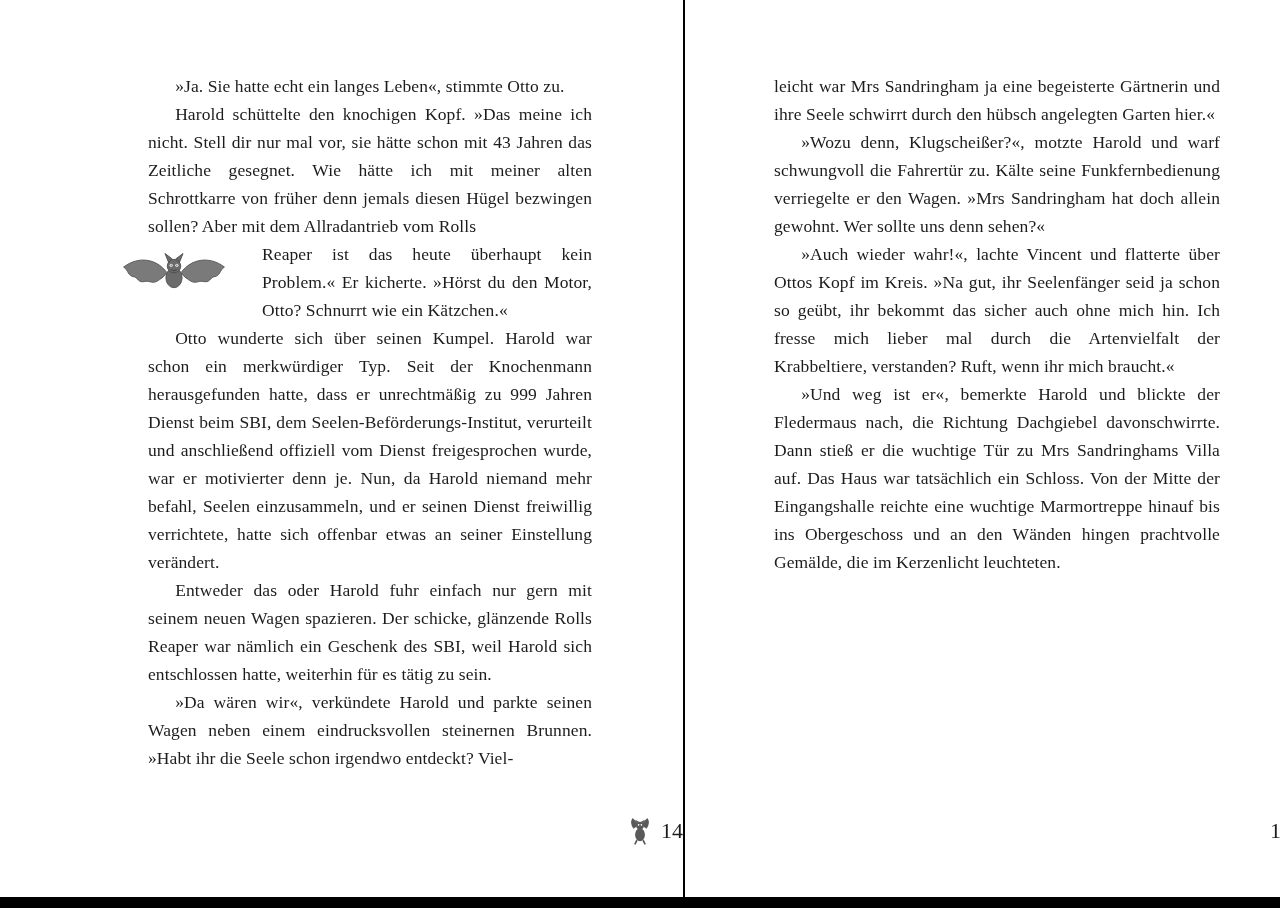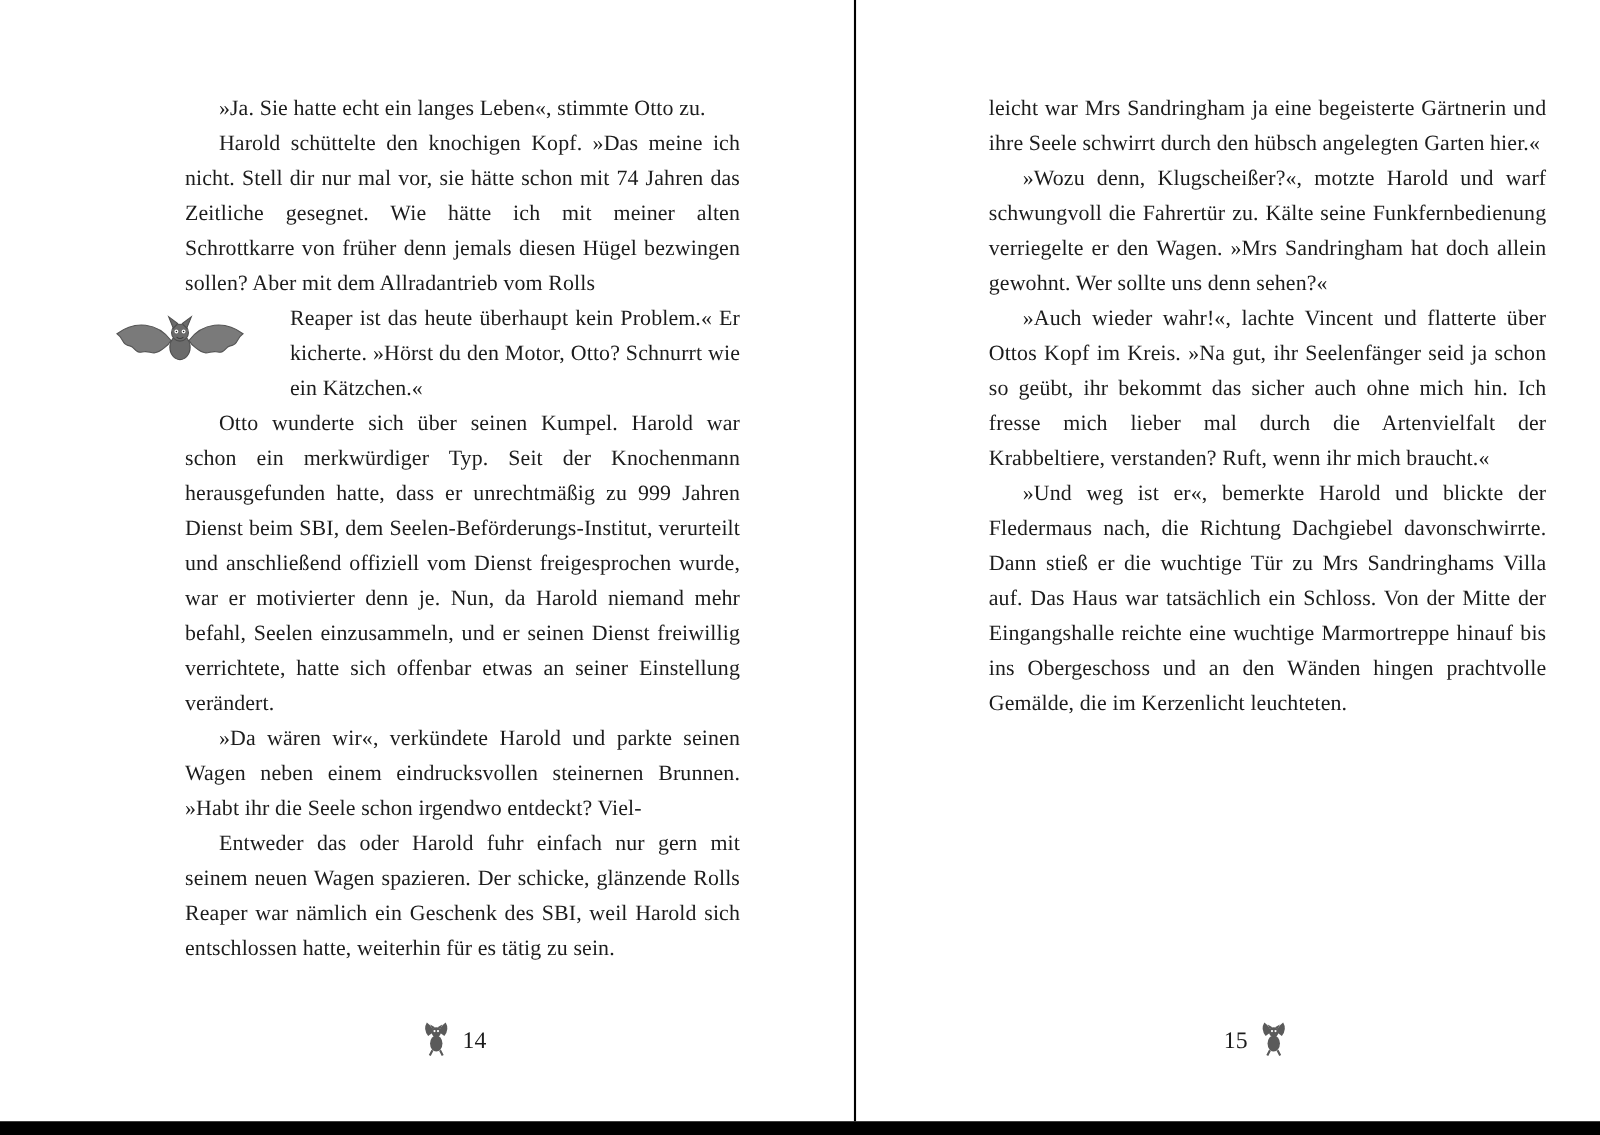--- a/index.html
+++ b/index.html
@@ -32,46 +32,46 @@
   }
   .text-col {
     position: absolute;
     top: 72px;
     text-align: justify;
     font-size: 17.5px;
     line-height: 28px;
     letter-spacing: 0.1px;
   }
   .page.left .text-col  { left: 104px; width: 444px; }
-  .page.right .text-col { left: 106px;  width: 446px; }
+  .page.right .text-col { left: 89px;  width: 446px; }
   .para { margin: 0; }
   .indent { text-indent: 1.55em; }
   .hang {
     position: relative;
-    margin-left: 84px;
+    margin-left: 114px;
   }
   .bat {
     position: absolute;
     left: -142px;
     top: 8px;
     width: 108px;
     height: 56px;
     display: block;
   }
   .bat svg { width: 100%; height: 100%; display: block; }
   .footer {
     position: absolute;
     bottom: 52px;
     left: 0;
     width: 100%;
     display: flex;
-    justify-content: center;
+    justify-content: flex-end;
     align-items: flex-end;
     gap: 10px;
-    font-size: 19px;
+    font-size: 22px;
   }
   .creature {
     width: 22px;
     height: 28px;
     display: inline-block;
   }
   .creature svg { width: 100%; height: 100%; display: block; }
   .pagenum { line-height: 1; padding-bottom: 3px; }
   .bottom-bar {
     position: absolute;
@@ -83,42 +83,42 @@
   }
 </style>
 </head>
 <body>
 
 <div class="spread">
 
   <div class="page left">
     <div class="text-col">
       <p class="para indent">»Ja. Sie hatte echt ein langes Leben«, stimmte Otto zu.</p>
-      <p class="para indent">Harold schüttelte den knochigen Kopf. »Das meine ich nicht. Stell dir nur mal vor, sie hätte schon mit 74 Jahren das Zeitliche gesegnet. Wie hätte ich mit meiner alten Schrottkarre von früher denn jemals diesen Hügel bezwingen sollen? Aber mit dem Allradantrieb vom Rolls</p>
+      <p class="para indent">Harold schüttelte den knochigen Kopf. »Das meine ich nicht. Stell dir nur mal vor, sie hätte schon mit 43 Jahren das Zeitliche gesegnet. Wie hätte ich mit meiner alten Schrottkarre von früher denn jemals diesen Hügel bezwingen sollen? Aber mit dem Allradantrieb vom Rolls</p>
       <div class="hang">
         <span class="bat">
           <svg viewBox="0 0 120 60" xmlns="http://www.w3.org/2000/svg" aria-hidden="true">
             <path d="M52,26 C40,10 20,8 4,20 C10,24 8,30 16,31 C20,32 20,38 28,36 C34,35 36,40 44,34 C48,31 50,30 52,26 Z" fill="#7a7a7a" stroke="#555" stroke-width="1"></path>
             <path d="M68,26 C80,10 100,8 116,20 C110,24 112,30 104,31 C100,32 100,38 92,36 C86,35 84,40 76,34 C72,31 70,30 68,26 Z" fill="#7a7a7a" stroke="#555" stroke-width="1"></path>
             <ellipse cx="60" cy="32" rx="9" ry="11" fill="#6b6b6b" stroke="#4e4e4e" stroke-width="1"></ellipse>
             <circle cx="60" cy="19" r="7.5" fill="#6b6b6b" stroke="#4e4e4e" stroke-width="1"></circle>
             <path d="M54,15 L50,5 L58,11 Z" fill="#6b6b6b" stroke="#4e4e4e" stroke-width="1"></path>
             <path d="M66,15 L70,5 L62,11 Z" fill="#6b6b6b" stroke="#4e4e4e" stroke-width="1"></path>
             <circle cx="56.8" cy="18" r="1.7" fill="#ffffff"></circle>
             <circle cx="63.2" cy="18" r="1.7" fill="#ffffff"></circle>
             <circle cx="56.8" cy="18" r="0.7" fill="#222222"></circle>
             <circle cx="63.2" cy="18" r="0.7" fill="#222222"></circle>
             <path d="M57,23 Q60,25.5 63,23" fill="none" stroke="#3e3e3e" stroke-width="1"></path>
           </svg>
         </span>
         <p class="para">Reaper ist das heute überhaupt kein Problem.« Er kicherte. »Hörst du den Motor, Otto? Schnurrt wie ein Kätzchen.«</p>
       </div>
       <p class="para indent">Otto wunderte sich über seinen Kumpel. Harold war schon ein merkwürdiger Typ. Seit der Knochenmann herausgefunden hatte, dass er unrechtmäßig zu 999 Jahren Dienst beim SBI, dem Seelen-Beförderungs-Institut, verurteilt und anschließend offiziell vom Dienst freigesprochen wurde, war er motivierter denn je. Nun, da Harold niemand mehr befahl, Seelen einzusammeln, und er seinen Dienst freiwillig verrichtete, hatte sich offenbar etwas an seiner Einstellung verändert.</p>
+      <p class="para indent">Entweder das oder Harold fuhr einfach nur gern mit seinem neuen Wagen spazieren. Der schicke, glänzende Rolls Reaper war nämlich ein Geschenk des SBI, weil Harold sich entschlossen hatte, weiterhin für es tätig zu sein.</p>
       <p class="para indent">»Da wären wir«, verkündete Harold und parkte seinen Wagen neben einem eindrucksvollen steinernen Brunnen. »Habt ihr die Seele schon irgendwo entdeckt? Viel-</p>
-      <p class="para indent">Entweder das oder Harold fuhr einfach nur gern mit seinem neuen Wagen spazieren. Der schicke, glänzende Rolls Reaper war nämlich ein Geschenk des SBI, weil Harold sich entschlossen hatte, weiterhin für es tätig zu sein.</p>
     </div>
     <div class="footer">
       <span class="creature">
         <svg viewBox="0 0 20 26" xmlns="http://www.w3.org/2000/svg" aria-hidden="true">
           <path d="M4,11 Q0,6 3,1 Q7,4 8,8 Z" fill="#5a5a5a"></path>
           <path d="M16,11 Q20,6 17,1 Q13,4 12,8 Z" fill="#5a5a5a"></path>
           <path d="M7,6 L5.5,2.5 L9,4.5 Z" fill="#5a5a5a"></path>
           <path d="M13,6 L14.5,2.5 L11,4.5 Z" fill="#5a5a5a"></path>
           <circle cx="10" cy="8" r="3.6" fill="#5a5a5a"></circle>
           <ellipse cx="10" cy="16.5" rx="4.6" ry="6" fill="#5a5a5a"></ellipse>

